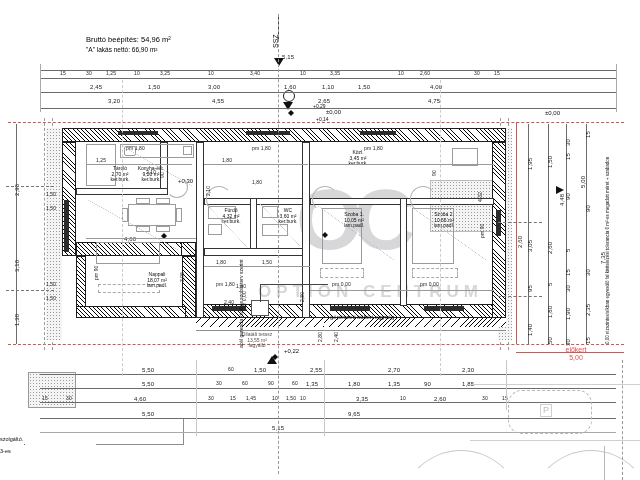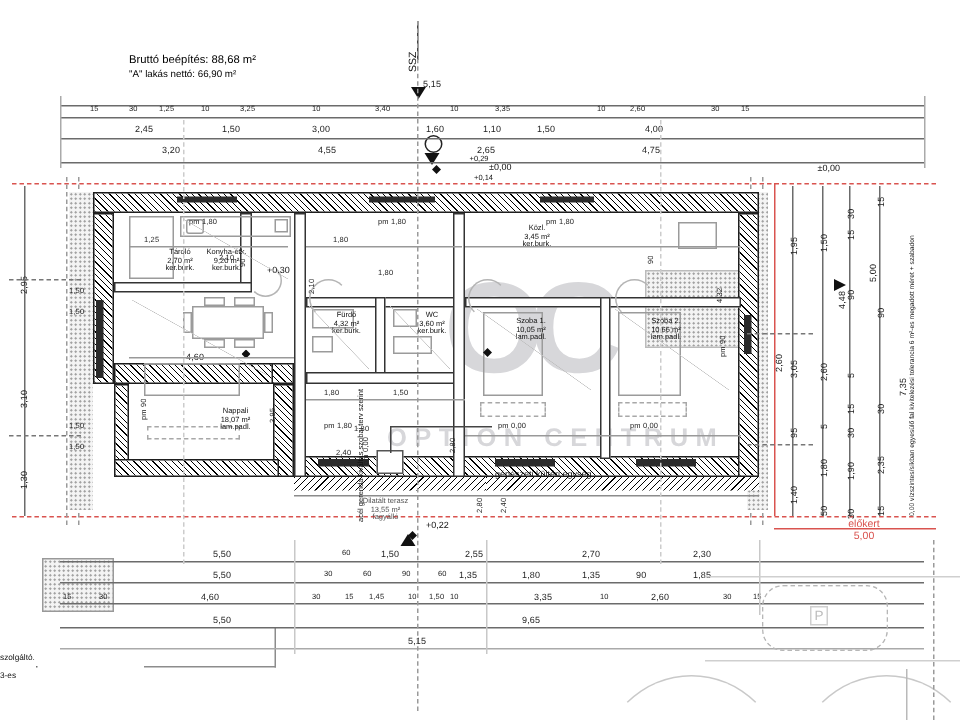--- a/index.html
+++ b/index.html
@@ -69,21 +69,21 @@
 </style>
 </head>
 <body>
 
 <div id="plan">
 
   <div class="wm wm-oc" style="left:296px;top:176px;">OC</div>
   <div class="wm wm-txt" style="left:258px;top:282px;">OPTION CENTRUM</div>
 
   <div class="title" style="left:86px;top:35px;">
-    <span>Bruttó beépítés: 88,68 m²</span>
+    <span>Bruttó beépítés: 54,96 m²</span>
     <span class="t2">"A" lakás nettó: 66,90 m²</span>
   </div>
 
   <div class="ssz" style="left:272px;top:48px;">SSZ</div>
   <div class="ln v" style="left:278px;top:14px;height:26px;background:#444;"></div>
 
   <div class="reddash" style="left:8px;top:122px;width:616px;"></div>
   <div class="reddash" style="left:8px;top:344px;width:616px;"></div>
   <div class="ln v red" style="left:516px;top:122px;height:222px;"></div>
   <div class="ln h red" style="left:516px;top:352px;width:108px;height:1px;"></div>

